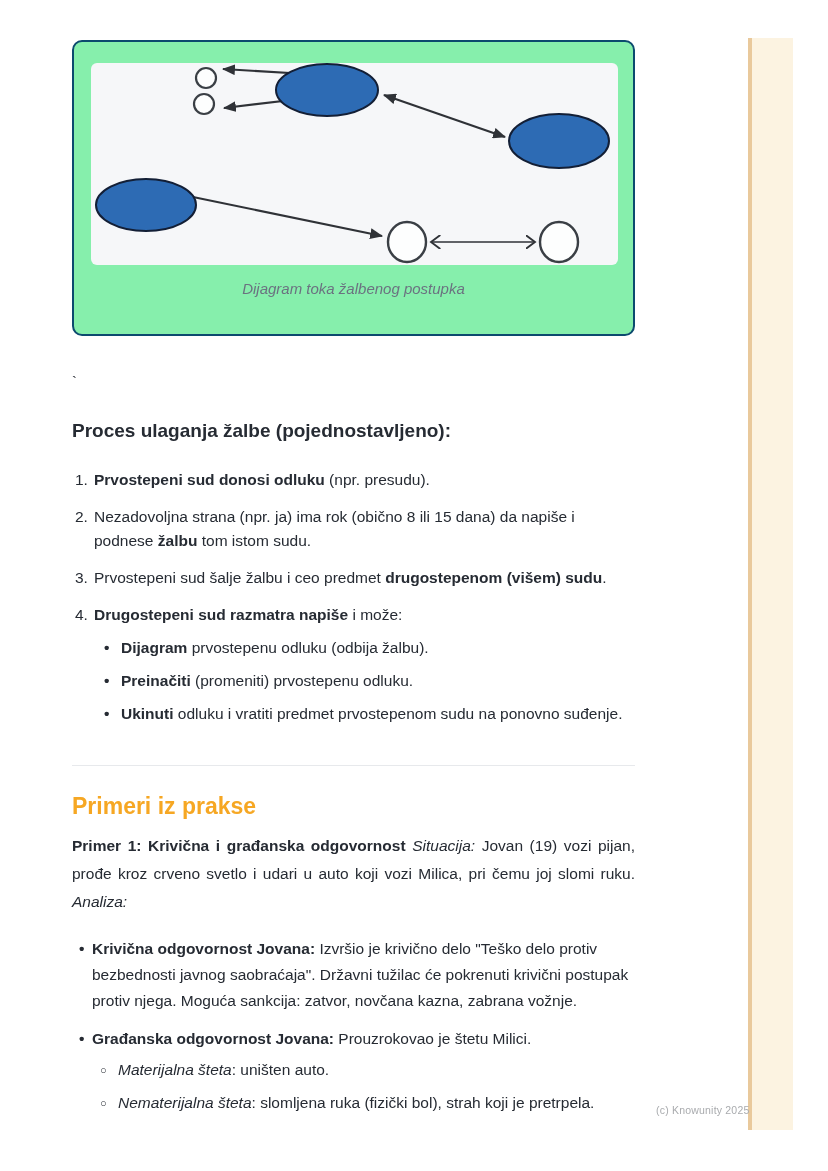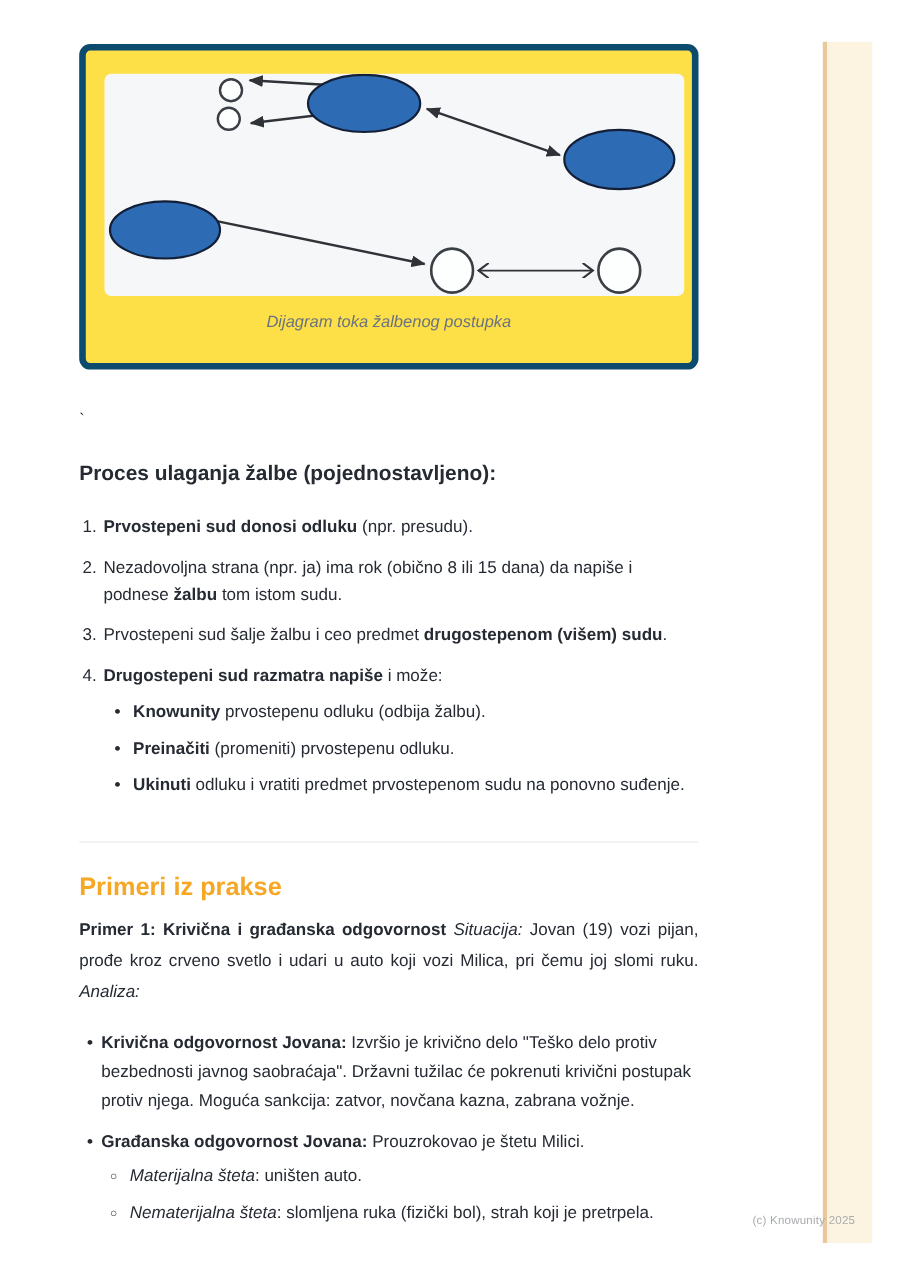--- a/index.html
+++ b/index.html
@@ -13,21 +13,21 @@
 
   
   .side-line{position:absolute;left:748px;top:38px;width:4px;height:1092px;background:#e9c99c;}
   .side-strip{position:absolute;left:752px;top:38px;width:41px;height:1092px;background:#fcf3e1;}
 
   .content{position:absolute;left:72px;top:0;width:563px;}
 
   
   .figure-card{
     margin-top:40px;height:296px;box-sizing:border-box;
-    border:6px solid #0c4a6e;border-radius:10px;background:#fde047;
+    border:2px solid #0c4a6e;border-radius:10px;background:#86efac;
     padding:21px 17px 0 17px;
   }
   .figure-panel{background:#f6f7f9;border-radius:6px;width:527px;height:202px;}
   .figure-caption{
     margin-top:15px;text-align:center;font-style:italic;
     color:#6b7280;font-size:15px;line-height:18px;
   }
 
   .stray{margin:36px 0 0 0;font-size:15px;line-height:20px;}
 
@@ -51,21 +51,21 @@
   .blist{margin-top:20px;}
   .bitem{display:flex;font-size:15.5px;line-height:26px;margin-bottom:12px;}
   .bitem > .marker{flex:none;width:20px;padding-left:7px;font-weight:700;box-sizing:border-box;}
   .bitem .txt{flex:1;}
 
   .slist{margin:5px 0 0 4px;}
   .sitem{display:flex;font-size:15.5px;line-height:26px;margin-bottom:7px;}
   .sitem .marker{flex:none;width:22px;padding-left:4px;font-size:11px;box-sizing:border-box;}
 
   .watermark{
-    position:absolute;left:684px;top:1104px;width:110px;
+    position:absolute;left:656px;top:1104px;width:110px;
     font-size:10.5px;color:#a9abae;letter-spacing:.2px;
   }
 </style>
 </head>
 <body>
 
 <div class="side-line"></div>
 <div class="side-strip"></div>
 
 <div class="content">
@@ -117,21 +117,21 @@
       <span class="marker">3.</span>
       <div class="txt"><span>Prvostepeni sud šalje žalbu i ceo predmet </span><span class="b">drugostepenom (višem) sudu</span><span>.</span></div>
     </div>
     <div class="step">
       <span class="marker">4.</span>
       <div class="txt">
         <div><span class="b">Drugostepeni sud razmatra napiše</span><span> i može:</span></div>
         <div class="sublist">
           <div class="subitem">
             <span class="marker">•</span>
-            <div class="txt"><span class="b">Knowunity</span><span> prvostepenu odluku (odbija žalbu).</span></div>
+            <div class="txt"><span class="b">Dijagram</span><span> prvostepenu odluku (odbija žalbu).</span></div>
           </div>
           <div class="subitem">
             <span class="marker">•</span>
             <div class="txt"><span class="b">Preinačiti</span><span> (promeniti) prvostepenu odluku.</span></div>
           </div>
           <div class="subitem">
             <span class="marker">•</span>
             <div class="txt"><span class="b">Ukinuti</span><span> odluku i vratiti predmet prvostepenom sudu na ponovno suđenje.</span></div>
           </div>
         </div>

